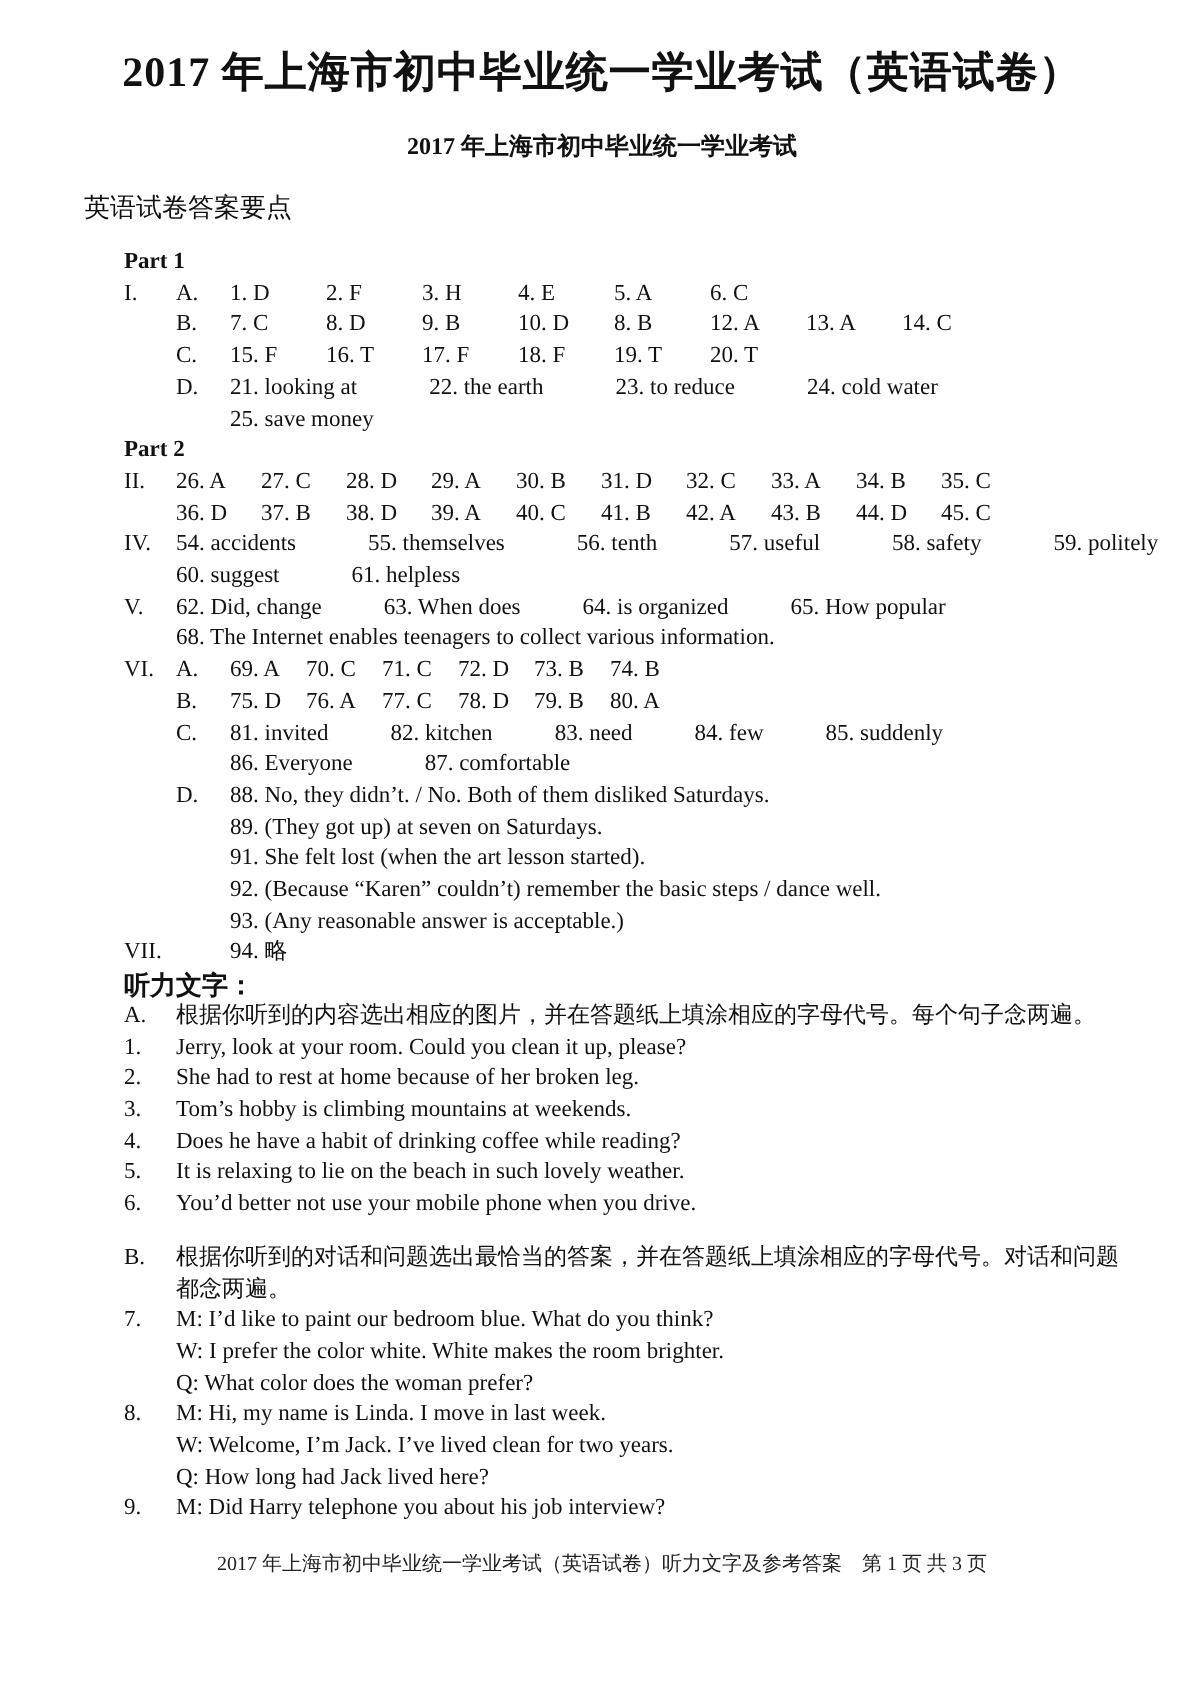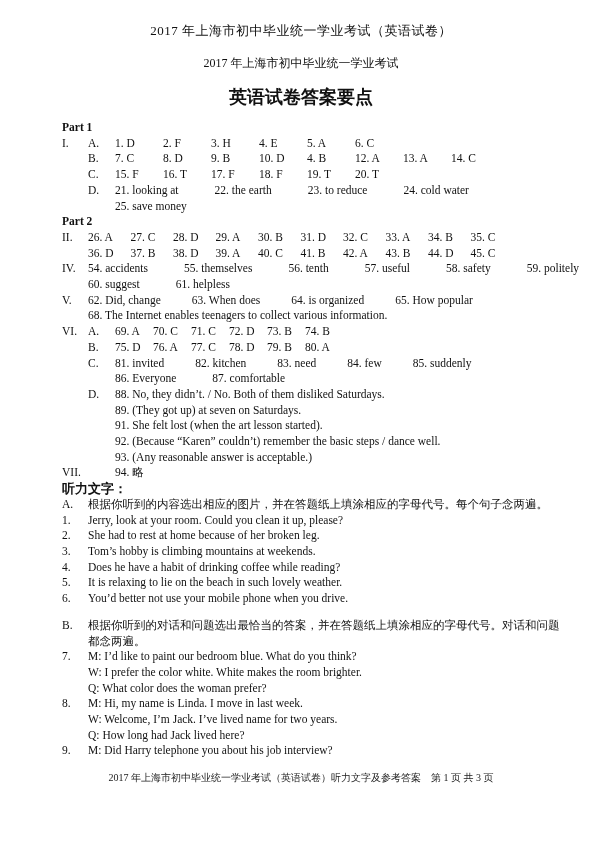--- a/index.html
+++ b/index.html
@@ -9,35 +9,35 @@
     background:#ffffff;
     color:#111;
     font-family:"Liberation Serif","DejaVu Serif",serif;
     font-size:11.5px;
     box-sizing:border-box;
     padding:22px 40px 0 62px;
     overflow:hidden;
   }
   .title{
     text-align:center;
-    font-size:13px;
-    font-weight:normal;
+    font-size:21px;
+    font-weight:bold;
     letter-spacing:.5px;
     margin:0 0 0 -20px;
   }
   .subtitle{
     text-align:center;
     font-size:12px;
+    font-weight:bold;
+    margin:15px 0 0 -20px;
+  }
+  .heading{
+    text-align:left;
+    font-size:13px;
     font-weight:normal;
-    margin:15px 0 0 -20px;
-  }
-  .heading{
-    text-align:center;
-    font-size:18px;
-    font-weight:bold;
     margin:13px 0 11px -20px;
   }
   .line{line-height:15.7px;min-height:15.7px;white-space:nowrap;}
   .part-label{font-weight:bold;line-height:15.7px;}
   .row{display:flex;line-height:15.7px;}
   .col-roman{flex:0 0 26px;}
   .col-letter{flex:0 0 27px;}
   .cells{display:flex;}
   .cell{white-space:pre;}
   .w48 .cell{width:48px;}
@@ -80,21 +80,21 @@
         </div>
       </div>
       <div class="row w48">
         <span class="col-roman"></span>
         <span class="col-letter">B.</span>
         <div class="cells">
           <span class="cell">7. C</span>
           <span class="cell">8. D</span>
           <span class="cell">9. B</span>
           <span class="cell">10. D</span>
-          <span class="cell">4. B</span>
+          <span class="cell">8. B</span>
           <span class="cell">12. A</span>
           <span class="cell">13. A</span>
           <span class="cell">14. C</span>
         </div>
       </div>
       <div class="row w48">
         <span class="col-roman"></span>
         <span class="col-letter">C.</span>
         <div class="cells">
           <span class="cell">15. F</span>
@@ -329,21 +329,21 @@
           <div class="row">
             <span class="col-roman"></span>
             <span>Q: What color does the woman prefer?</span>
           </div>
           <div class="row">
             <span class="col-roman">8.</span>
             <span>M: Hi, my name is Linda. I move in last week.</span>
           </div>
           <div class="row">
             <span class="col-roman"></span>
-            <span>W: Welcome, I’m Jack. I’ve lived name for two years.</span>
+            <span>W: Welcome, I’m Jack. I’ve lived clean for two years.</span>
           </div>
           <div class="row">
             <span class="col-roman"></span>
             <span>Q: How long had Jack lived here?</span>
           </div>
           <div class="row">
             <span class="col-roman">9.</span>
             <span>M: Did Harry telephone you about his job interview?</span>
           </div>
         </div>

